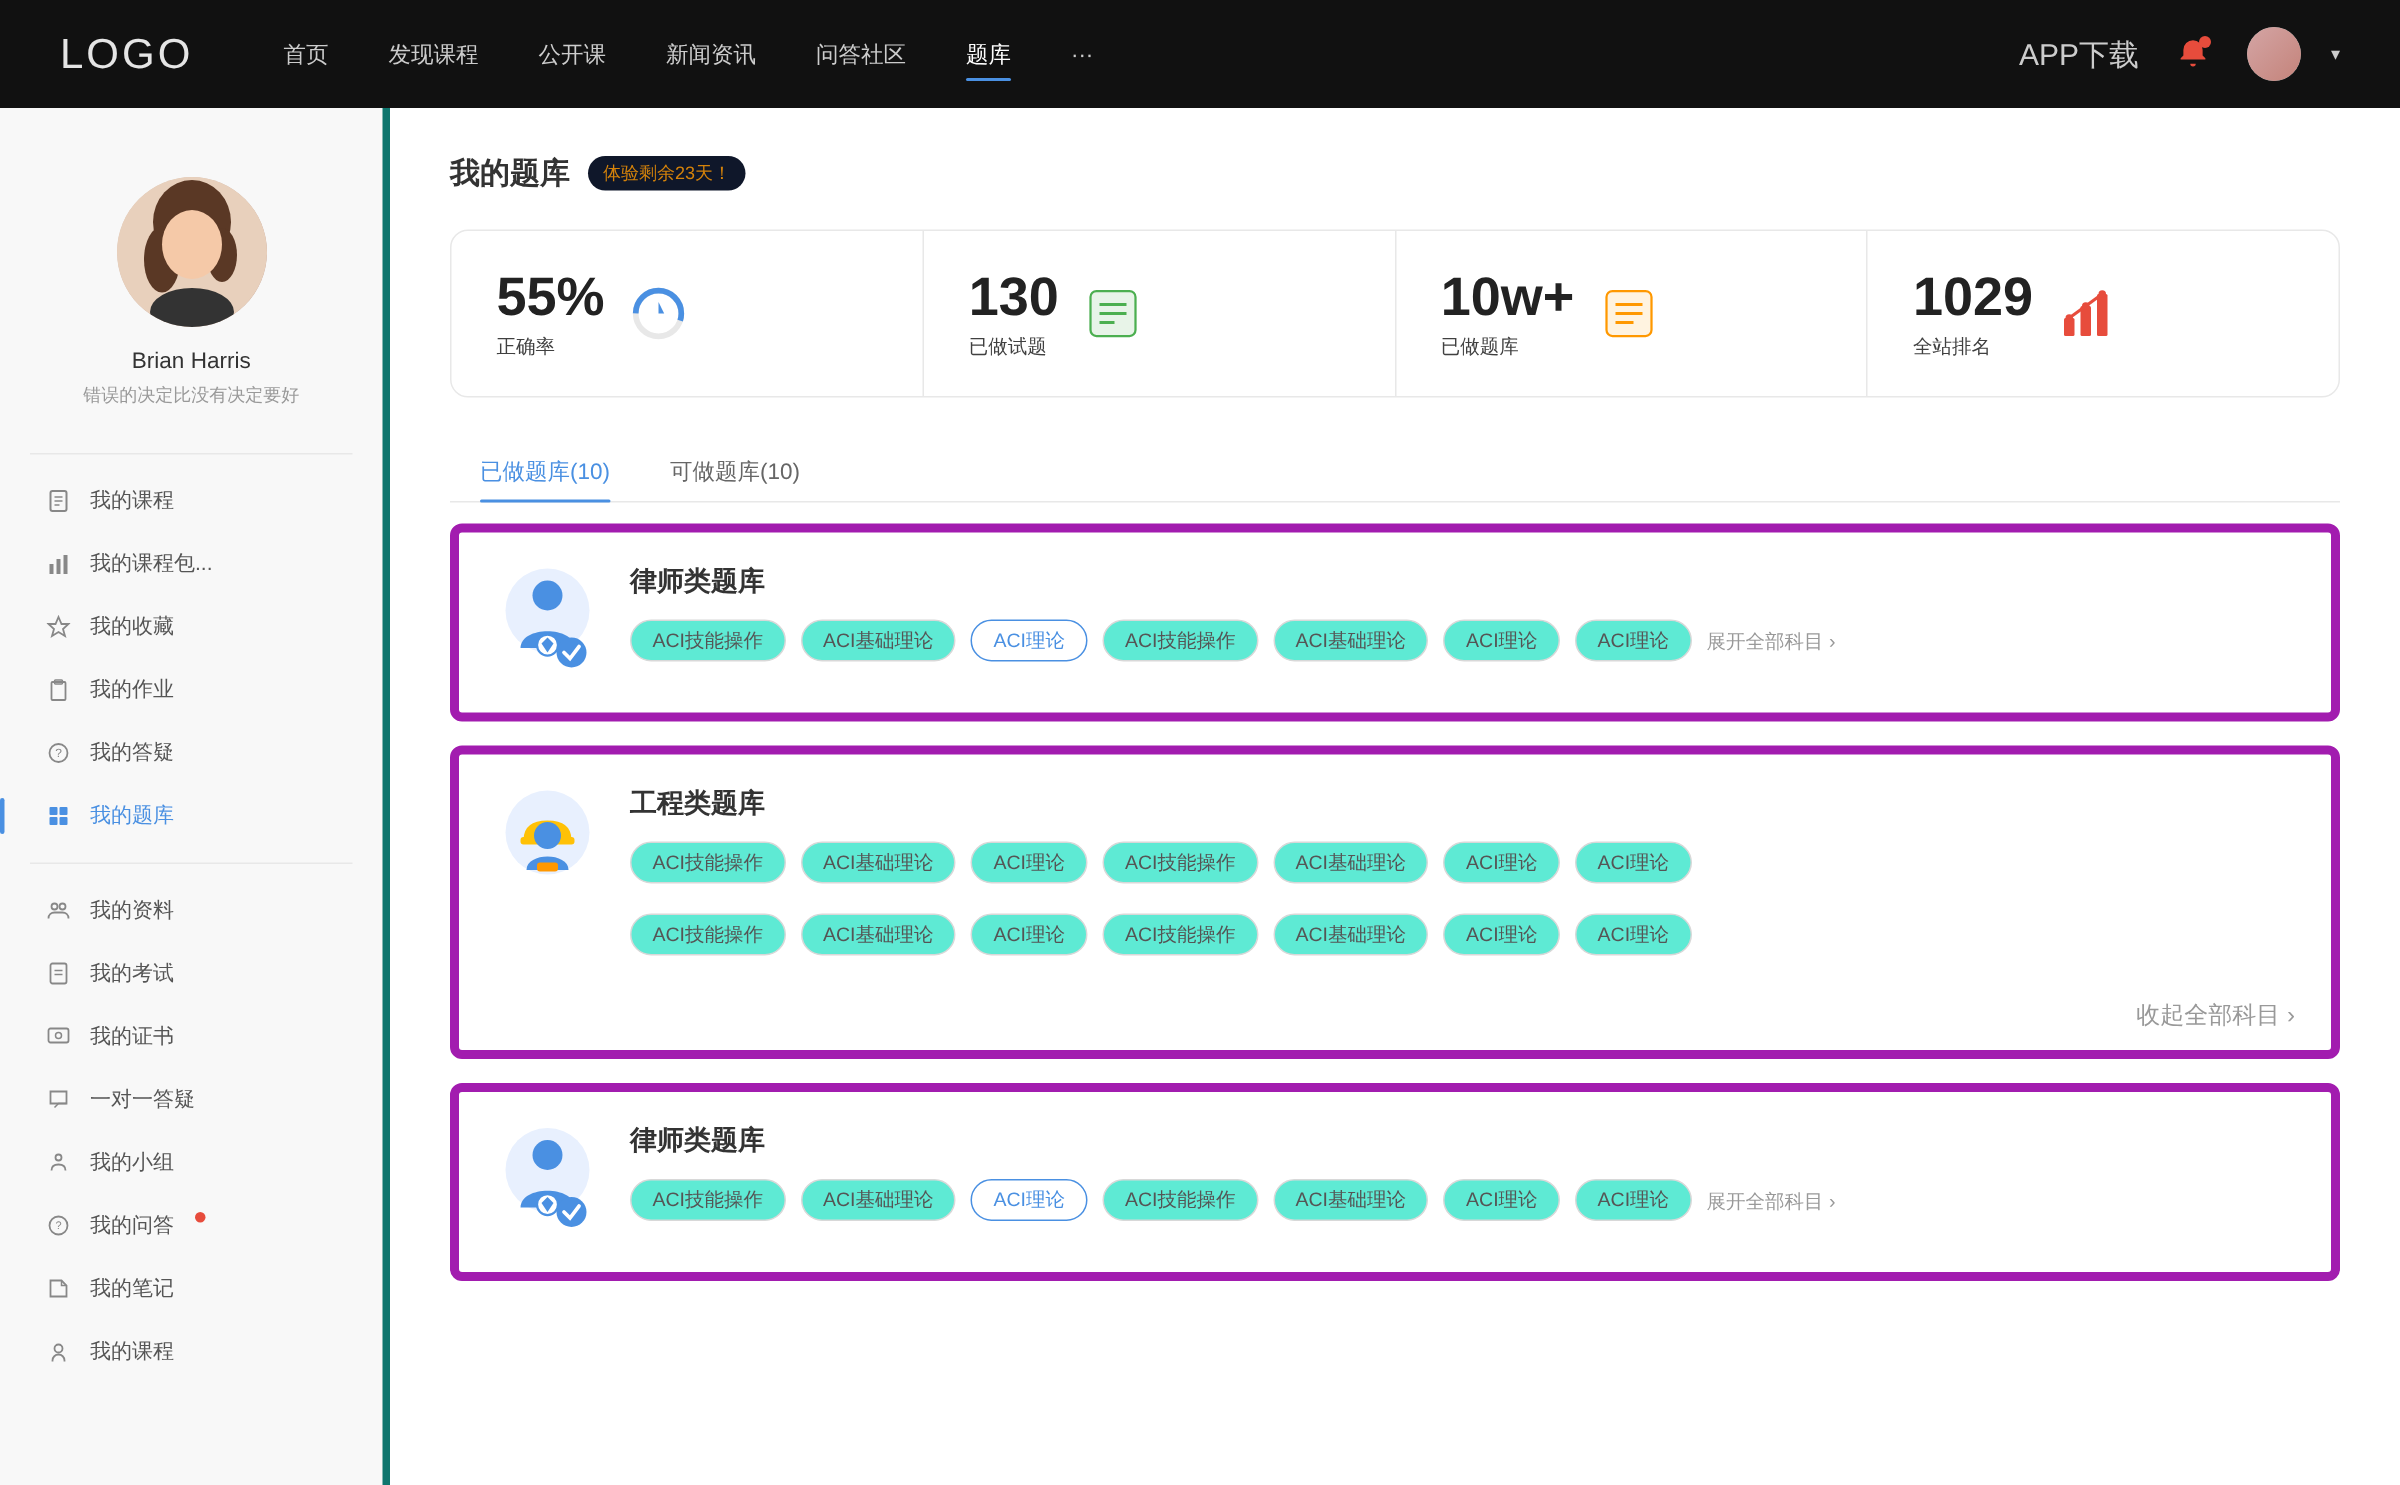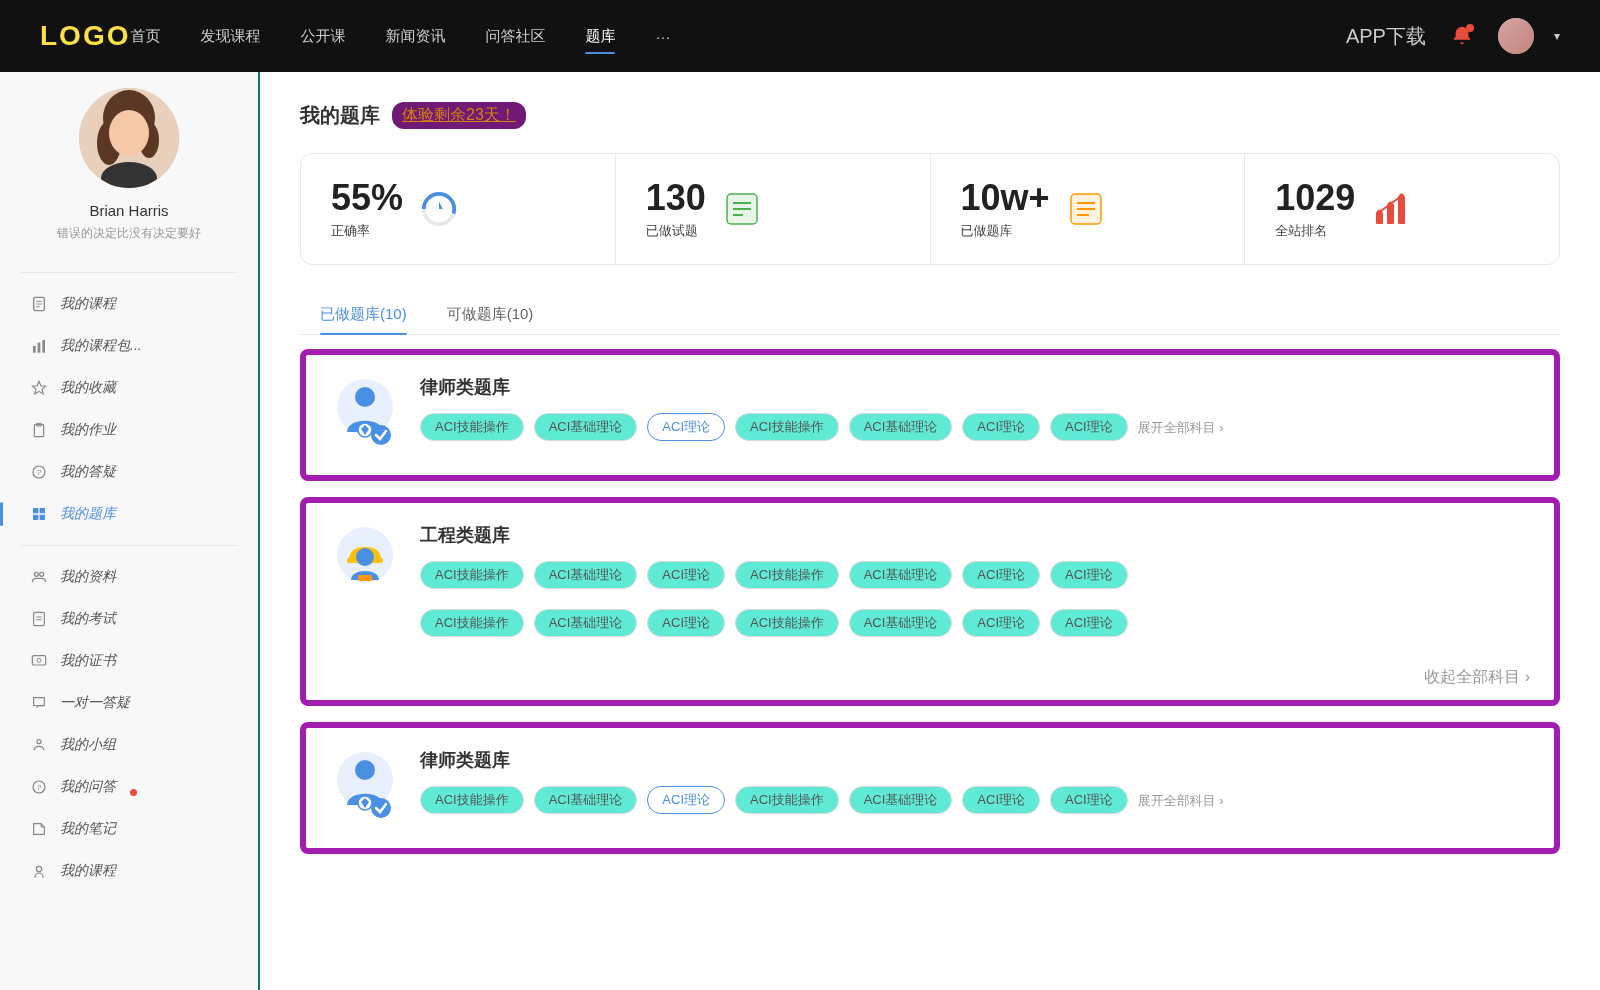--- a/index.html
+++ b/index.html
@@ -8,24 +8,25 @@
     
     .header {
       background: #111;
       height: 72px;
       display: flex;
       align-items: center;
       padding: 0 40px;
       position: relative;
     }
     .header-logo {
-      color: #fde047;
+      color: #e5e5e5;
       font-size: 28px;
-      font-weight: bold;
+      font-weight: normal;
       letter-spacing: 2px;
+      margin-right: 60px;
     }
     .header-nav {
       display: flex;
       align-items: center;
       gap: 40px;
       flex: 1;
     }
     .nav-item {
       color: #ccc;
       font-size: 15px;
@@ -95,22 +96,22 @@
     
     .main-layout {
       display: flex;
       min-height: 918px;
     }
 
     
     .sidebar {
       width: 260px;
       background: #f8f8f8;
-      border-right: 2px solid #0f766e;
-      padding-top: 16px;
+      border-right: 5px solid #0f766e;
+      padding-top: 46px;
       flex-shrink: 0;
     }
     .user-profile {
       display: flex;
       flex-direction: column;
       align-items: center;
       padding: 0 20px 20px;
     }
     .user-avatar-circle {
       width: 100px;
@@ -140,28 +141,27 @@
       background: #e8e8e8;
       margin: 10px 20px;
     }
 
     .sidebar-menu {
       list-style: none;
       padding: 0;
     }
     .sidebar-menu-item {
       display: flex;
-      align-items: flex-end;
+      align-items: flex-start;
       gap: 12px;
       padding: 12px 30px;
       cursor: pointer;
       font-size: 14px;
       color: #555;
       position: relative;
-      font-style: italic;
     }
     .sidebar-menu-item.active {
       color: #4a90e2;
       font-weight: 500;
     }
     .sidebar-menu-item.active::before {
       content: '';
       position: absolute;
       left: 0;
       top: 50%;
@@ -201,26 +201,25 @@
       align-items: center;
       gap: 12px;
       margin-bottom: 24px;
     }
     .page-title {
       font-size: 20px;
       font-weight: 600;
       color: #333;
     }
     .trial-badge {
-      background: #701a75;
+      background: #0f172a;
       color: #d4820a;
-      font-size: 16px;
+      font-size: 12px;
       padding: 3px 10px;
       border-radius: 12px;
-      text-decoration: underline;
     }
 
     
     .stats-row {
       display: flex;
       gap: 0;
       border: 1px solid #e8e8e8;
       border-radius: 12px;
       overflow: hidden;
       margin-bottom: 30px;

